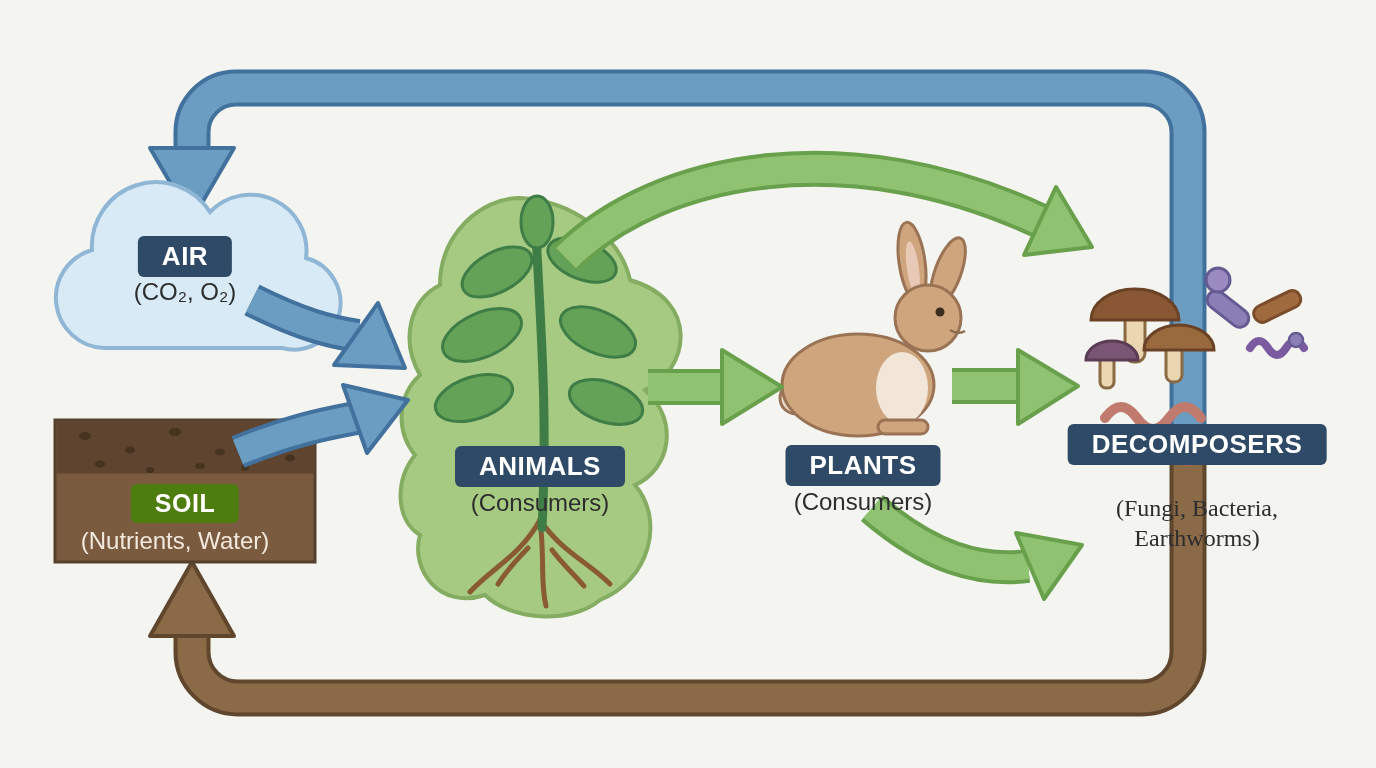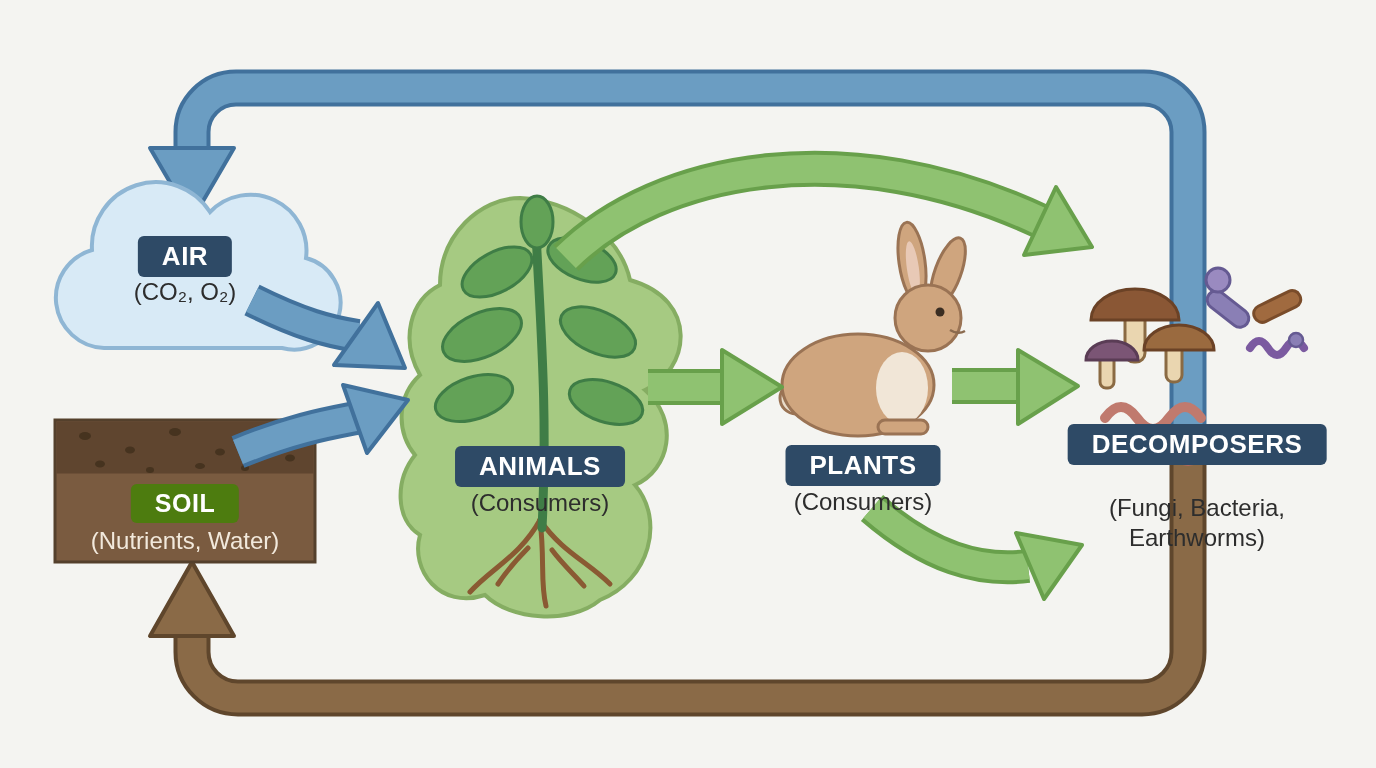--- a/index.html
+++ b/index.html
@@ -11,21 +11,21 @@
     color:#fff;font-weight:bold;font-size:26px;letter-spacing:.5px;
     padding:5px 24px;border-radius:6px;white-space:nowrap;z-index:5;
   }
   .badge-blue{background:#2e4a66;}
   .badge-brown{background:#4d7c0f;}
   .sub-label{
     position:absolute;transform:translateX(-50%);
     color:#2d2d2d;font-size:24px;text-align:center;z-index:5;white-space:nowrap;
   }
   .sub-light{color:#f2e9dc;}
-  .sub-wrap{white-space:normal;width:250px;line-height:1.25;}
+  .sub-wrap{white-space:normal;width:250px;line-height:1.25;font-family:Liberation Serif, serif;}
 </style>
 </head>
 <body>
 
 <div id="stage">
 
 <svg id="diagram-svg" width="1376" height="768" viewBox="0 0 1376 768">
 
   <g>
     <path d="M1188,442 L1188,132 A44,44 0 0 0 1144,88 L236,88 A44,44 0 0 0 192,132 L192,152" fill="none" stroke="#41719c" stroke-width="37"></path>
@@ -151,21 +151,21 @@
     <path d="M872,508 C930,558 980,572 1028,566" fill="none" stroke="#68a04b" stroke-width="34"></path>
     <path d="M872,508 C930,558 980,572 1028,566" fill="none" stroke="#8fc271" stroke-width="26"></path>
     <polygon points="1082,545 1044,599 1016,533" fill="#8fc271" stroke="#68a04b" stroke-width="4" stroke-linejoin="round"></polygon>
   </g>
 </svg>
 
 <div class="label-badge badge-blue" style="left:185px;top:236px;">AIR</div>
 <div class="sub-label" style="left:185px;top:278px;">(CO₂, O₂)</div>
 
 <div class="label-badge badge-brown" style="left:185px;top:484px;font-size:25px;">SOIL</div>
-<div class="sub-label sub-light" style="left:185px;top:527px;">(Nutrients, Water)</div>
+<div class="sub-label sub-light" style="left:175px;top:527px;">(Nutrients, Water)</div>
 
 <div class="label-badge badge-blue" style="left:540px;top:446px;">ANIMALS</div>
 <div class="sub-label" style="left:540px;top:489px;">(Consumers)</div>
 
 <div class="label-badge badge-blue" style="left:863px;top:445px;">PLANTS</div>
 <div class="sub-label" style="left:863px;top:488px;">(Consumers)</div>
 
 <div class="label-badge badge-blue" style="left:1197px;top:424px;">DECOMPOSERS</div>
 <div class="sub-label sub-wrap" style="left:1197px;top:493px;">(Fungi, Bacteria, Earthworms)</div>
 

